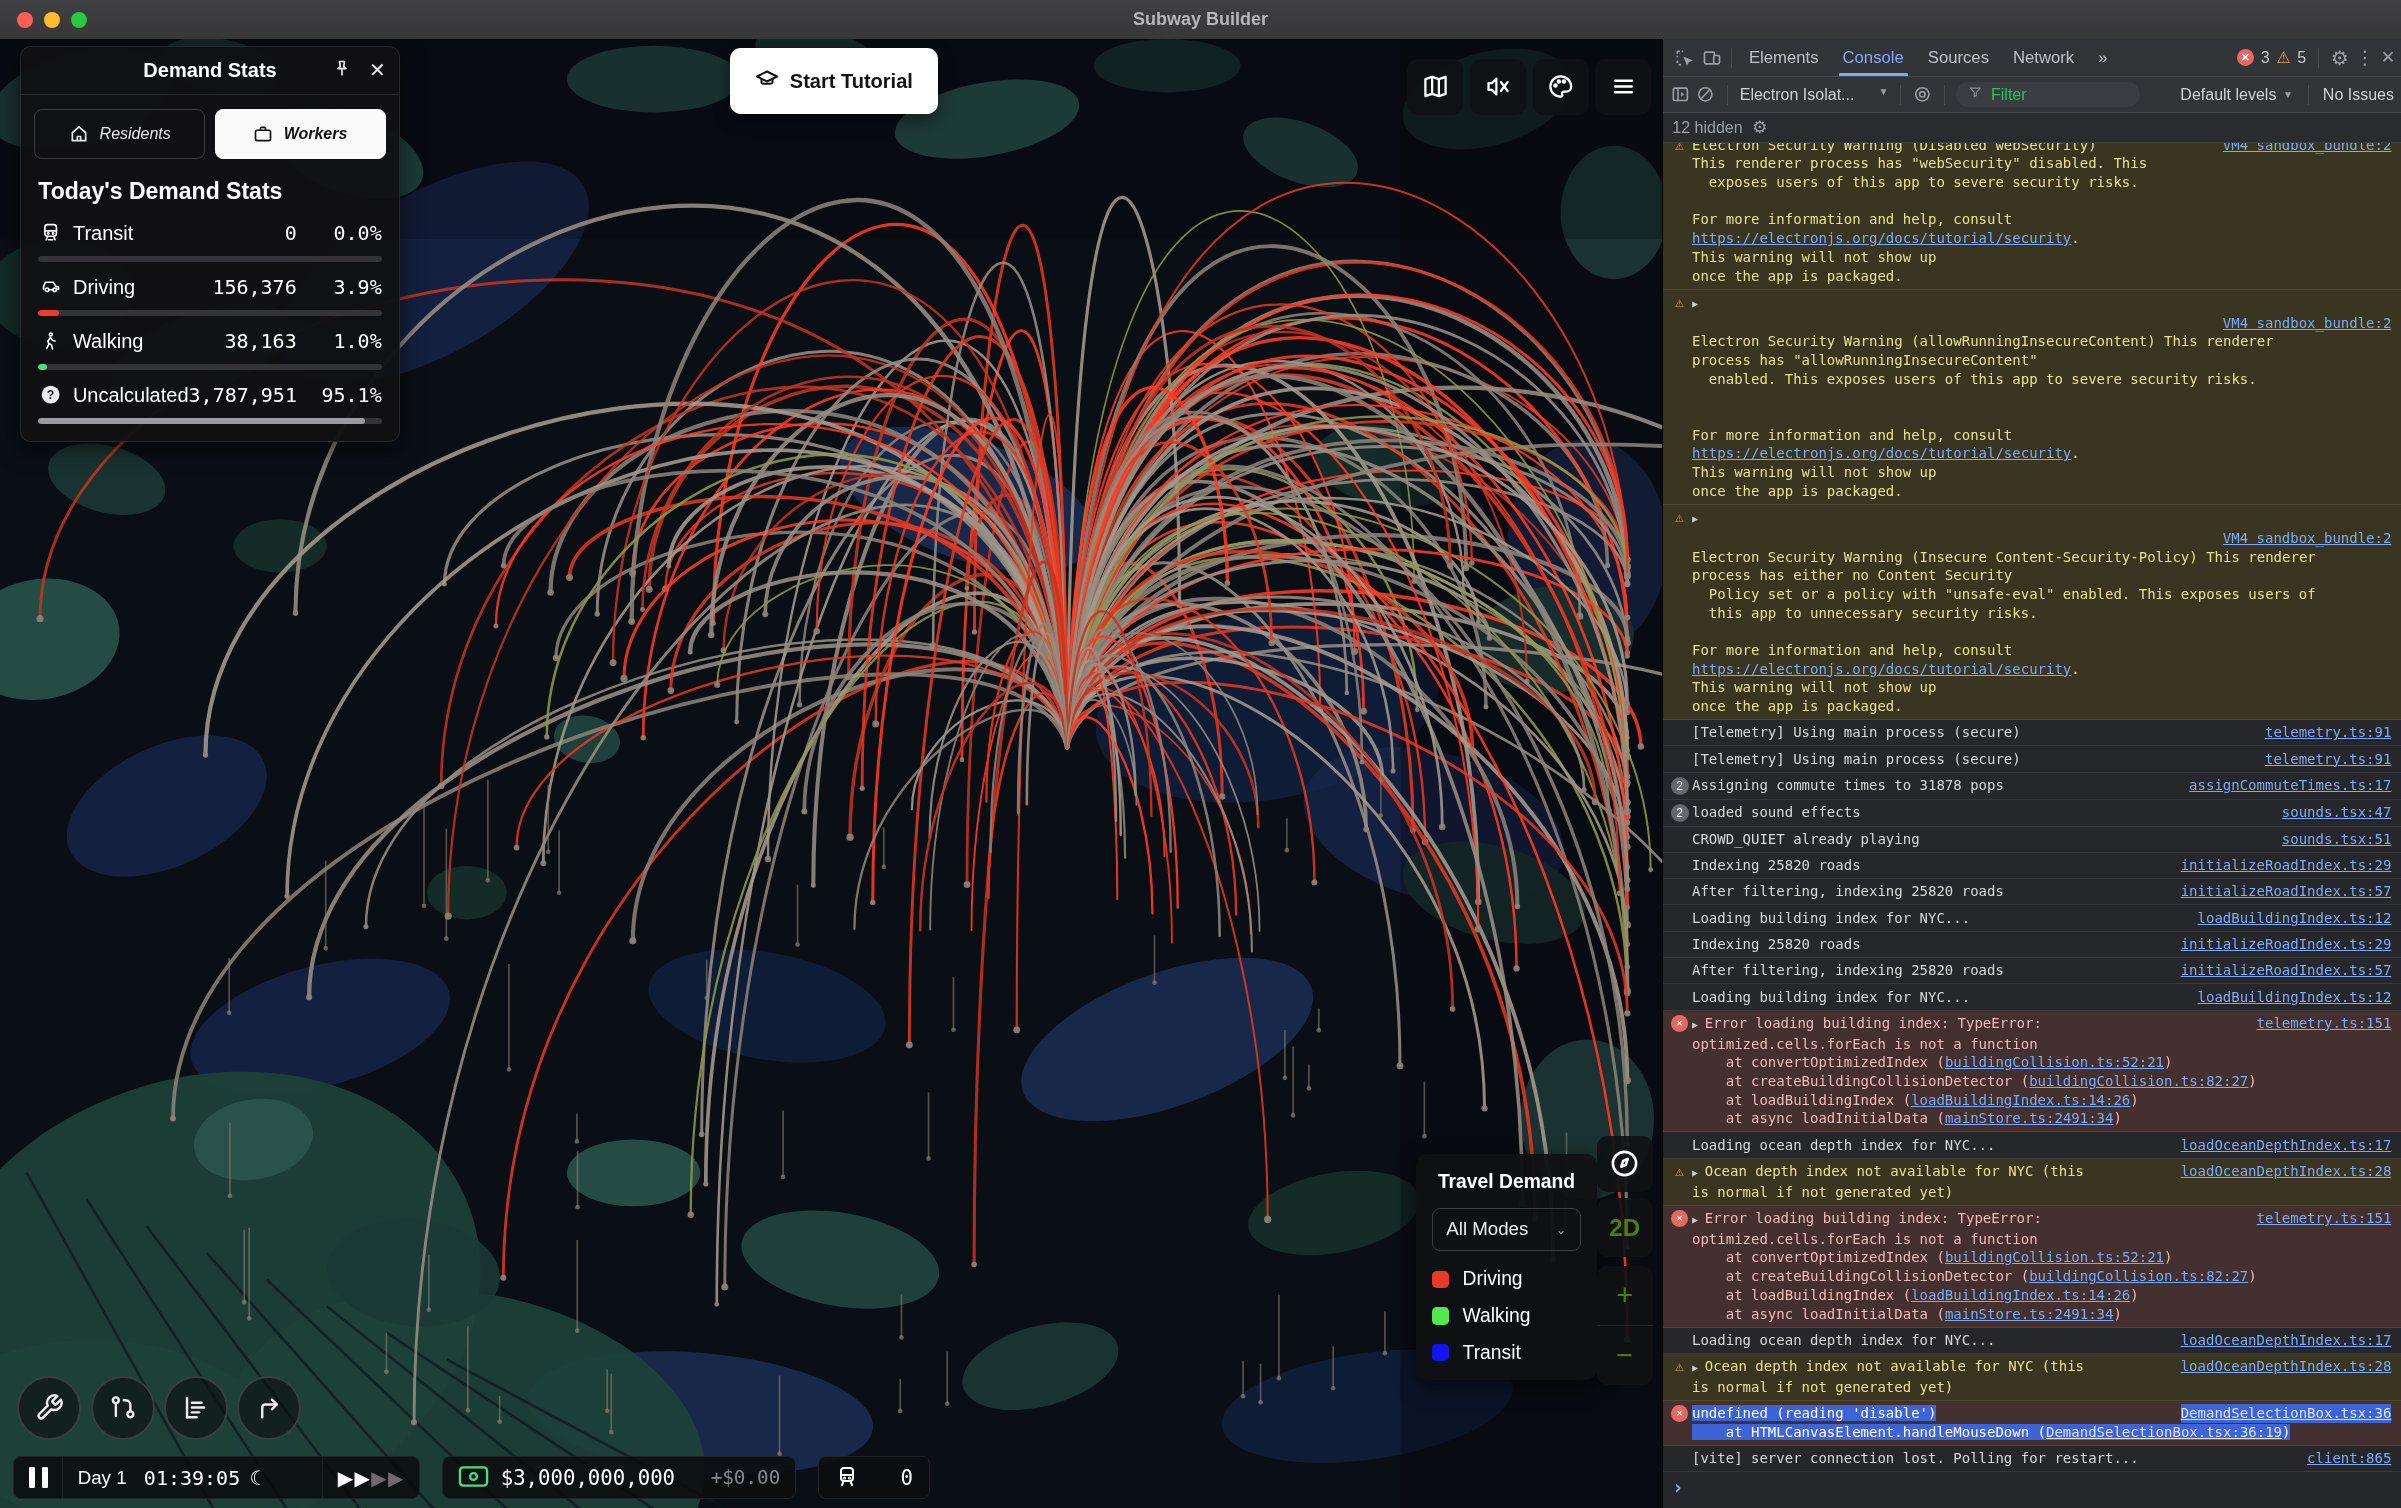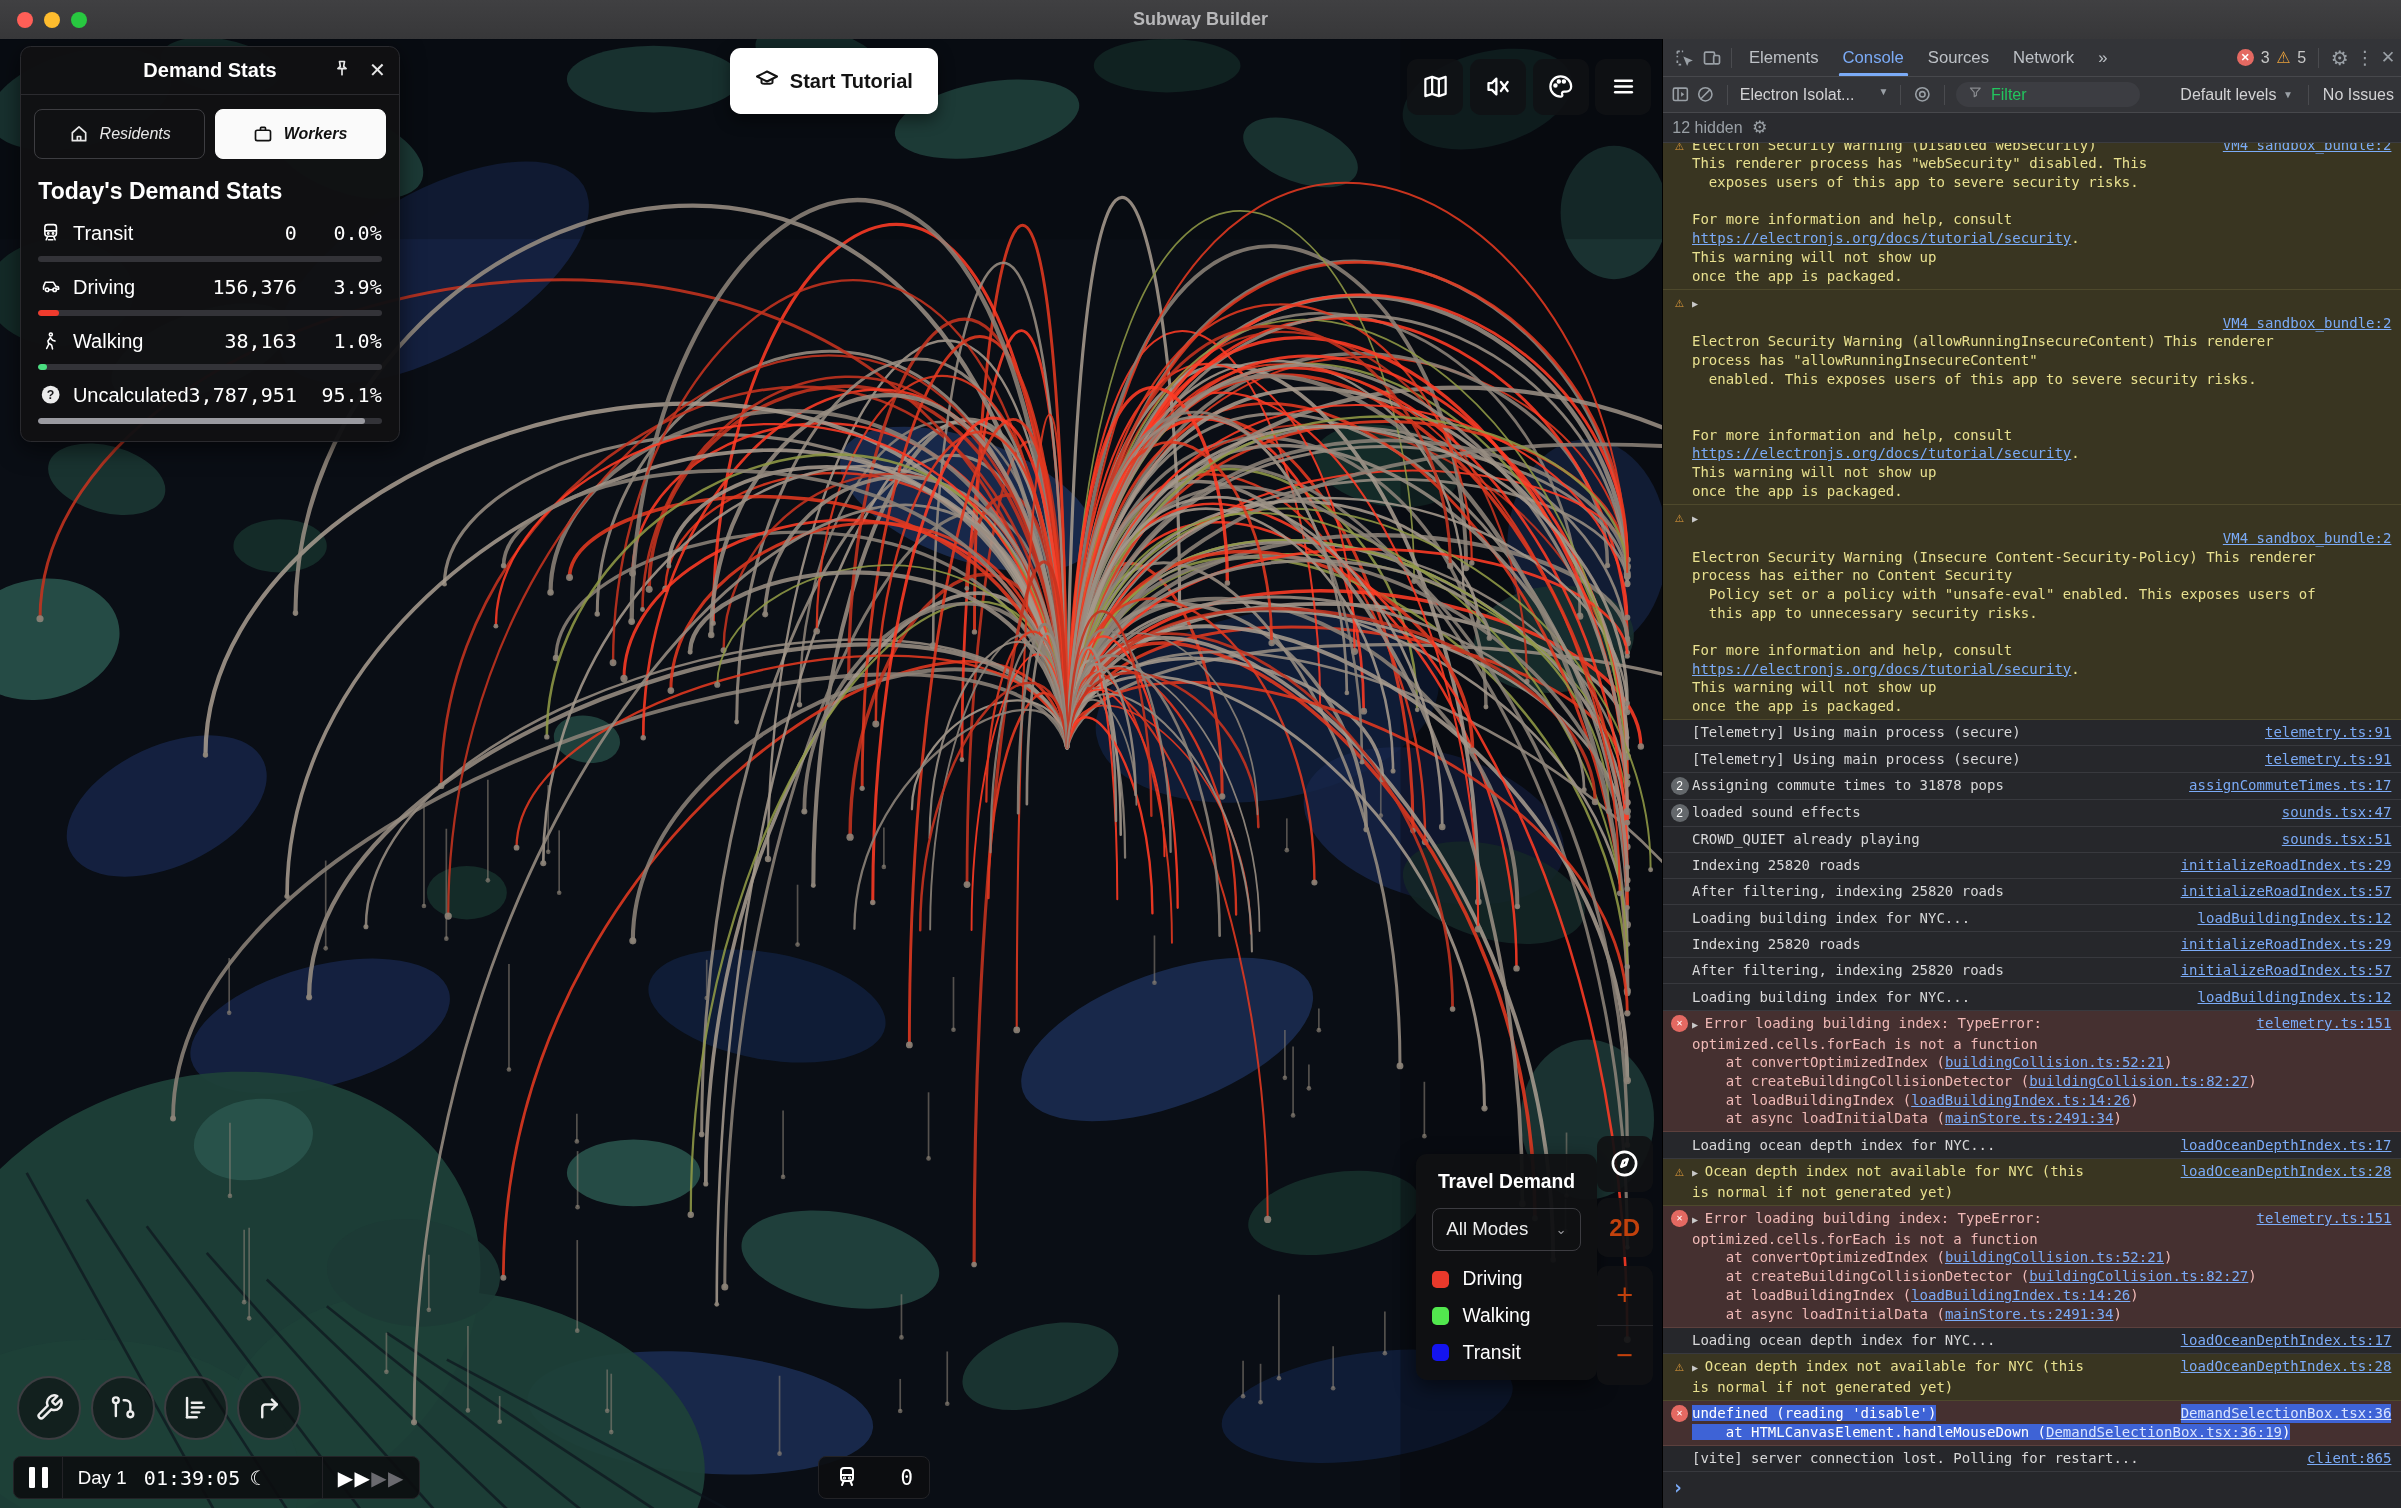--- a/index.html
+++ b/index.html
@@ -36,21 +36,21 @@
   .sqbtn{width:56px;height:56px;border-radius:10.7px;background:rgba(16,17,20,.88);display:flex;align-items:center;justify-content:center;color:#fff;}
   
   .td-panel{position:absolute;left:1416px;top:1115px;width:181px;background:rgba(16,17,19,.96);border-radius:10.7px;padding:17.3px 16px 16px 16px;box-sizing:border-box;color:#fff;box-shadow:0 6.7px 20px rgba(0,0,0,.5);}
   .td-title{text-align:center;font-size:19.3px;font-weight:600;}
   .td-select{margin-top:14.7px;height:41px;border:0.7px solid #3c3c41;border-radius:8px;display:flex;align-items:center;padding:0 13.3px;font-size:18.7px;color:#efefef;justify-content:space-between;}
   .td-legend{margin-top:17.3px;display:flex;flex-direction:column;gap:14.7px;}
   .td-item{display:flex;align-items:center;gap:13.3px;font-size:19.3px;}
   .td-swatch{width:17.3px;height:17.3px;border-radius:4.7px;}
   
   .ctl-col{position:absolute;right:9.3px;}
-  .ctl{background:rgba(16,17,20,.92);border-radius:10.7px;color:#c2410c;display:flex;align-items:center;justify-content:center;}
+  .ctl{background:rgba(16,17,20,.92);border-radius:10.7px;color:#4d7c0f;display:flex;align-items:center;justify-content:center;}
   .ctl-compass{width:56px;height:56px;}
   .ctl-2d{width:56px;height:59px;font-size:24px;font-weight:700;}
   .ctl-zoom{width:56px;height:119px;flex-direction:column;}
   .zoombtn{flex:1;width:100%;display:flex;align-items:center;justify-content:center;font-size:29px;font-weight:400;}
   .zoomdiv{width:100%;height:1.3px;background:#26262a;}
   
   .circ-row{position:absolute;left:17.3px;top:1337px;display:flex;gap:9.3px;}
   .circbtn{width:64px;height:64px;border-radius:50%;background:rgba(12,13,15,.62);border:2px solid #3c3d41;display:flex;align-items:center;justify-content:center;color:#ededed;box-sizing:border-box;}
   
   .pill{position:absolute;top:1417px;height:43px;background:rgba(12,13,16,.9);border:0.7px solid #232327;border-radius:8px;display:flex;align-items:center;color:#fff;box-sizing:border-box;}
@@ -860,20 +860,28 @@
       </div>
       <div class="pb-div"></div>
       <div class="pb-sec tri">
           <span>▶</span>
           <span>▶</span>
           <span class="dim">▶</span>
           <span class="dim">▶</span>
         </div>
     </div>
 
+    <div class="pill money">
+      <span><svg width="31" height="23" viewBox="0 0 24 17" fill="none" stroke="#4ade80" stroke-width="1.8">
+            <rect x="1.5" y="1.5" width="21" height="14" rx="2.5"></rect>
+            <circle cx="12" cy="8.5" r="2.6"></circle>
+          </svg></span>
+      <span class="money-amt">$3,000,000,000</span>
+      <span class="money-delta">+$0.00</span>
+    </div>
 
     <div class="pill trainpill">
       <span><svg width="24" height="24" viewBox="0 0 24 24" fill="none" stroke="#fff" stroke-width="2" stroke-linecap="round" stroke-linejoin="round">
             <rect x="6" y="3" width="12" height="13" rx="3"></rect>
             <line x1="6" y1="10" x2="18" y2="10"></line>
             <circle cx="9.5" cy="13" r="0.6"></circle>
             <circle cx="14.5" cy="13" r="0.6"></circle>
             <line x1="8.5" y1="16.5" x2="7" y2="20"></line>
             <line x1="15.5" y1="16.5" x2="17" y2="20"></line>
           </svg></span>

